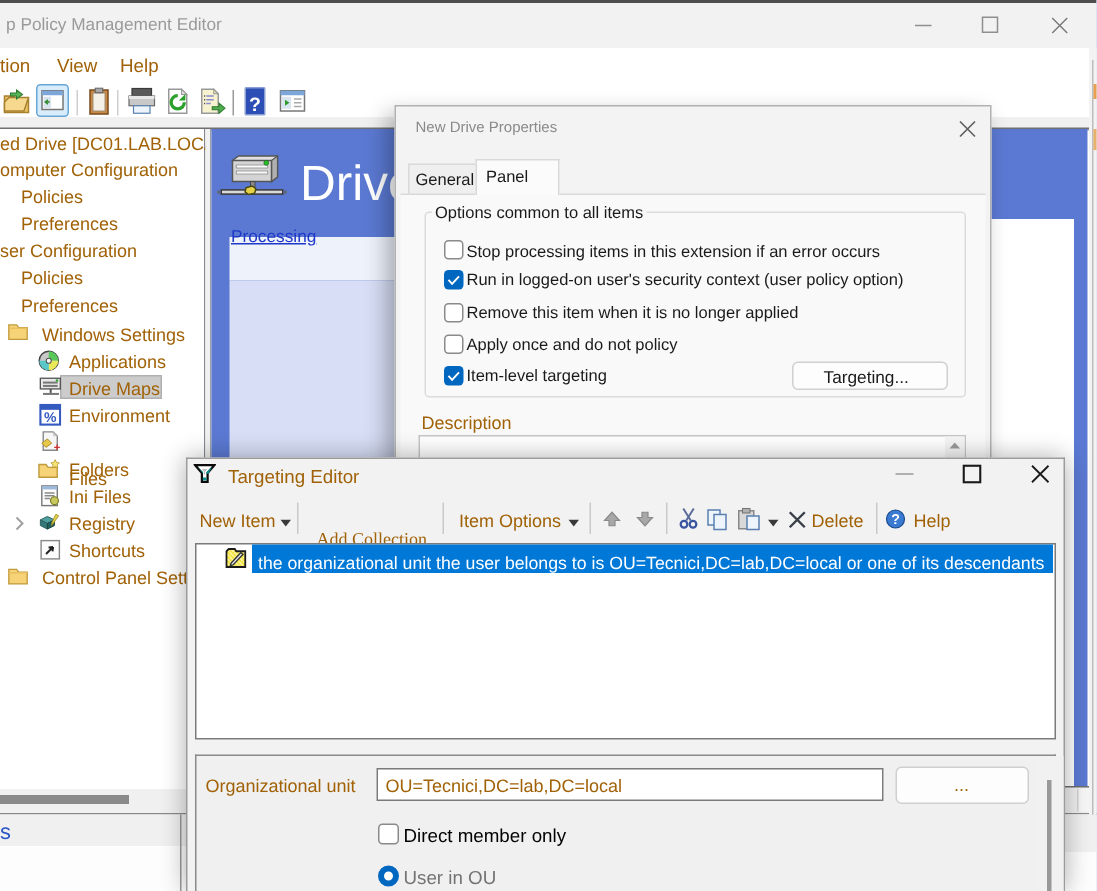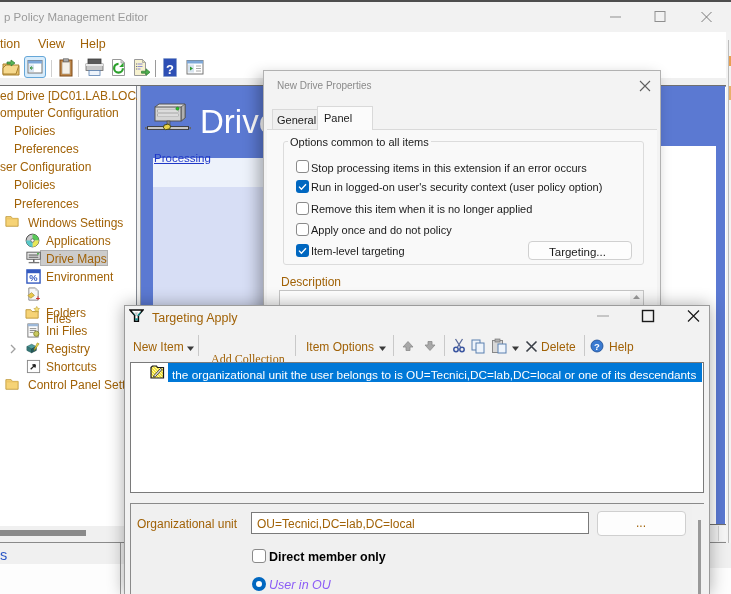--- a/index.html
+++ b/index.html
@@ -263,21 +263,21 @@
 
   <div id="te-funnel">
     <svg class="abs" style="left:129px;top:309px" width="15" height="13" viewBox="0 0 15 13">
       <path d="M1 1 h13 l-4.6 5.3 v5.9 h-3.8 V6.3 z" fill="#ffffff" stroke="#0a0a0a" stroke-width="1.5"></path>
       <path d="M2.6 2.1 l3.8 3.6 v1.2 z" fill="#0e8d8d"></path>
       <path d="M12.4 2.1 l-3.8 3.6 v1.2 h1.4 z" fill="#0e8d8d"></path>
       <rect x="6.2" y="9.3" width="2.6" height="2" fill="#0e8d8d"></rect>
       <path d="M5.6 3.6 h3.6 l-1.5 1.9 v1.8 h-.7 V5.5 z" fill="#bdbdbd"></path>
     </svg>
   </div>
-  <div class="abs t12" style="left:152px;top:312px;font-size:12.5px;">Targeting Apply</div>
+  <div class="abs t12" style="left:152px;top:312px;font-size:12.5px;">Targeting Editor</div>
   <svg class="abs" style="left:590px;top:308px;" width="115" height="16" viewBox="0 0 115 16">
     <line x1="7" y1="8" x2="19" y2="8" stroke="#9a9a9a" stroke-width="1"></line>
     <rect x="52.5" y="2.5" width="11" height="11" fill="none" stroke="#1a1a1a" stroke-width="1.4"></rect>
     <path d="M98 2.5 L109 13.5 M109 2.5 L98 13.5" stroke="#1a1a1a" stroke-width="1.2"></path>
   </svg>
 
   <div id="te-toolbar">
     <div class="abs t12" style="left:133px;top:341px;">New Item</div>
     <svg class="abs" style="left:186px;top:346px" width="9" height="6" viewBox="0 0 9 6">
       <path d="M1 0.5 h7 l-3.5 4.5 z" fill="#3a3a3a"></path>
@@ -344,19 +344,19 @@
   <div class="abs" style="left:172px;top:368px;font-size:11.8px;color:#ffffff;white-space:nowrap;">the organizational unit the user belongs to is OU=Tecnici,DC=lab,DC=local or one of its descendants</div>
 
   <div class="abs" style="left:130px;top:503px;width:574px;height:91px;background:#f0f0f0;border:1px solid #8a8a8a;border-bottom:none;"></div>
   <div class="abs t12" style="left:137px;top:518px;">Organizational unit</div>
   <div class="abs" style="left:251px;top:512px;width:338px;height:22px;background:#ffffff;border:1px solid #7a7a7a;"></div>
   <div class="abs t12" style="left:257px;top:518px;">OU=Tecnici,DC=lab,DC=local</div>
   <div class="abs" style="left:597px;top:511px;width:89px;height:25px;background:#fdfdfd;border:1px solid #cfcfcf;border-radius:4px;"></div>
   <div class="abs t12" style="left:636px;top:517px;">...</div>
 
   <div class="abs" style="left:252px;top:549px;width:14px;height:14px;background:#ffffff;border:1px solid #8a8a8a;border-radius:3px;"></div>
-  <div class="abs" style="left:269px;top:550px;font-size:12.5px;color:#000;white-space:nowrap;font-weight:bold;">Direct member only</div>
+  <div class="abs" style="left:269px;top:550px;font-size:12.5px;color:#000;white-space:nowrap;">Direct member only</div>
 
   <div class="abs" style="left:252px;top:577px;width:14px;height:14px;background:#ffffff;border:4.5px solid #0067c0;border-radius:50%;"></div>
-  <div class="abs" style="left:269px;top:577.5px;font-size:12.5px;color:#8b5cf6;white-space:nowrap;font-style:italic;">User in OU</div>
+  <div class="abs" style="left:269px;top:577.5px;font-size:12.5px;color:#737373;white-space:nowrap;">User in OU</div>
 
   <div class="abs" style="left:692px;top:504px;width:17px;height:90px;background:#f1f1f1;"></div>
   <div class="abs" style="left:698px;top:520px;width:3px;height:74px;background:#999999;"></div>
 
 </body></html>

